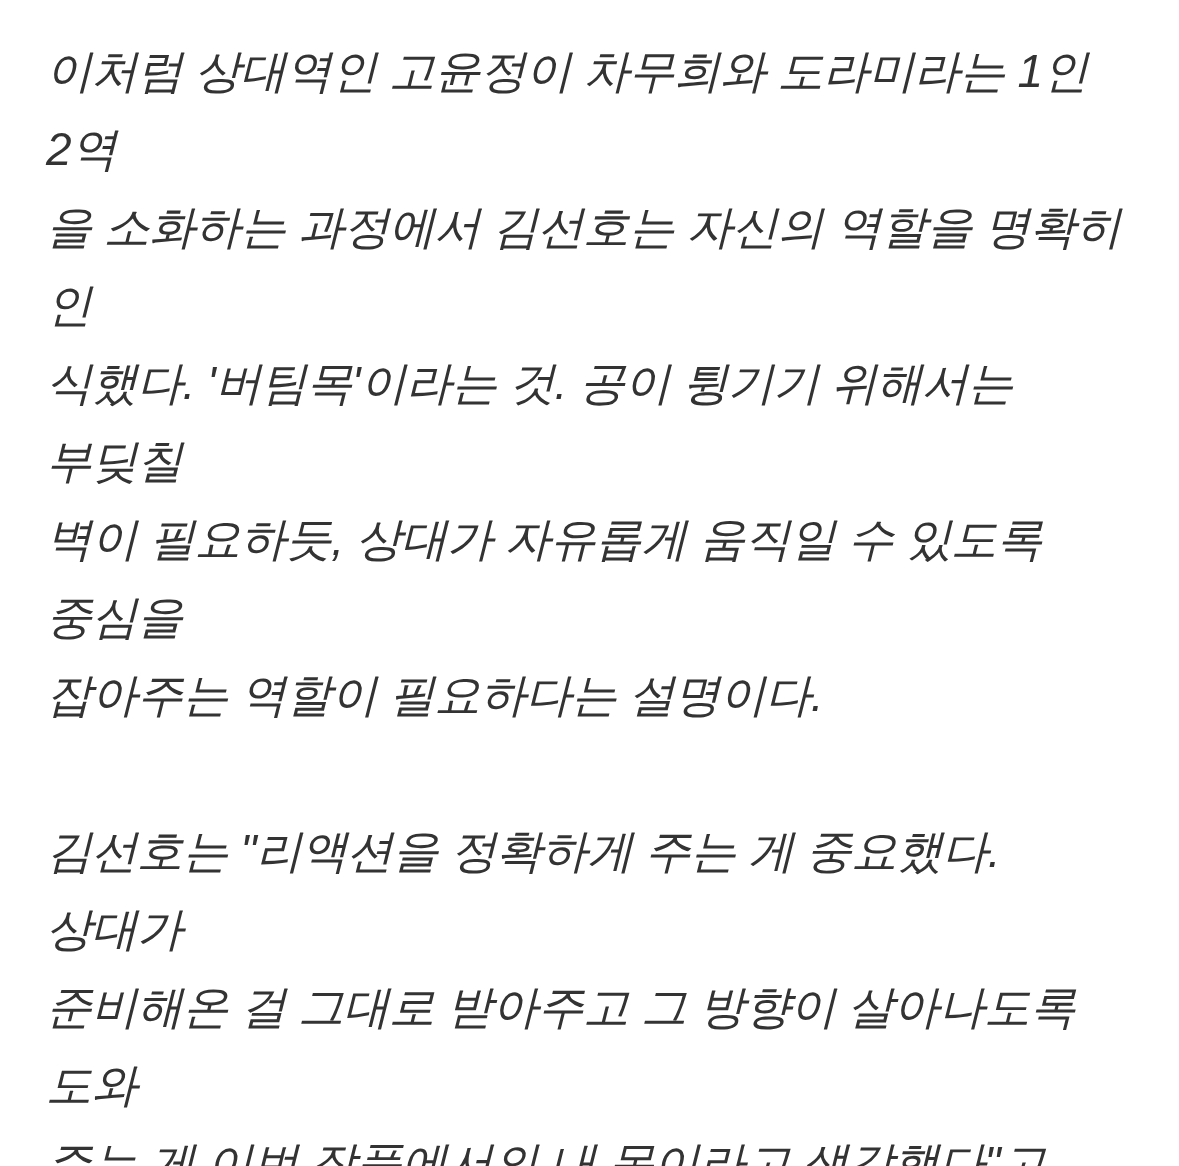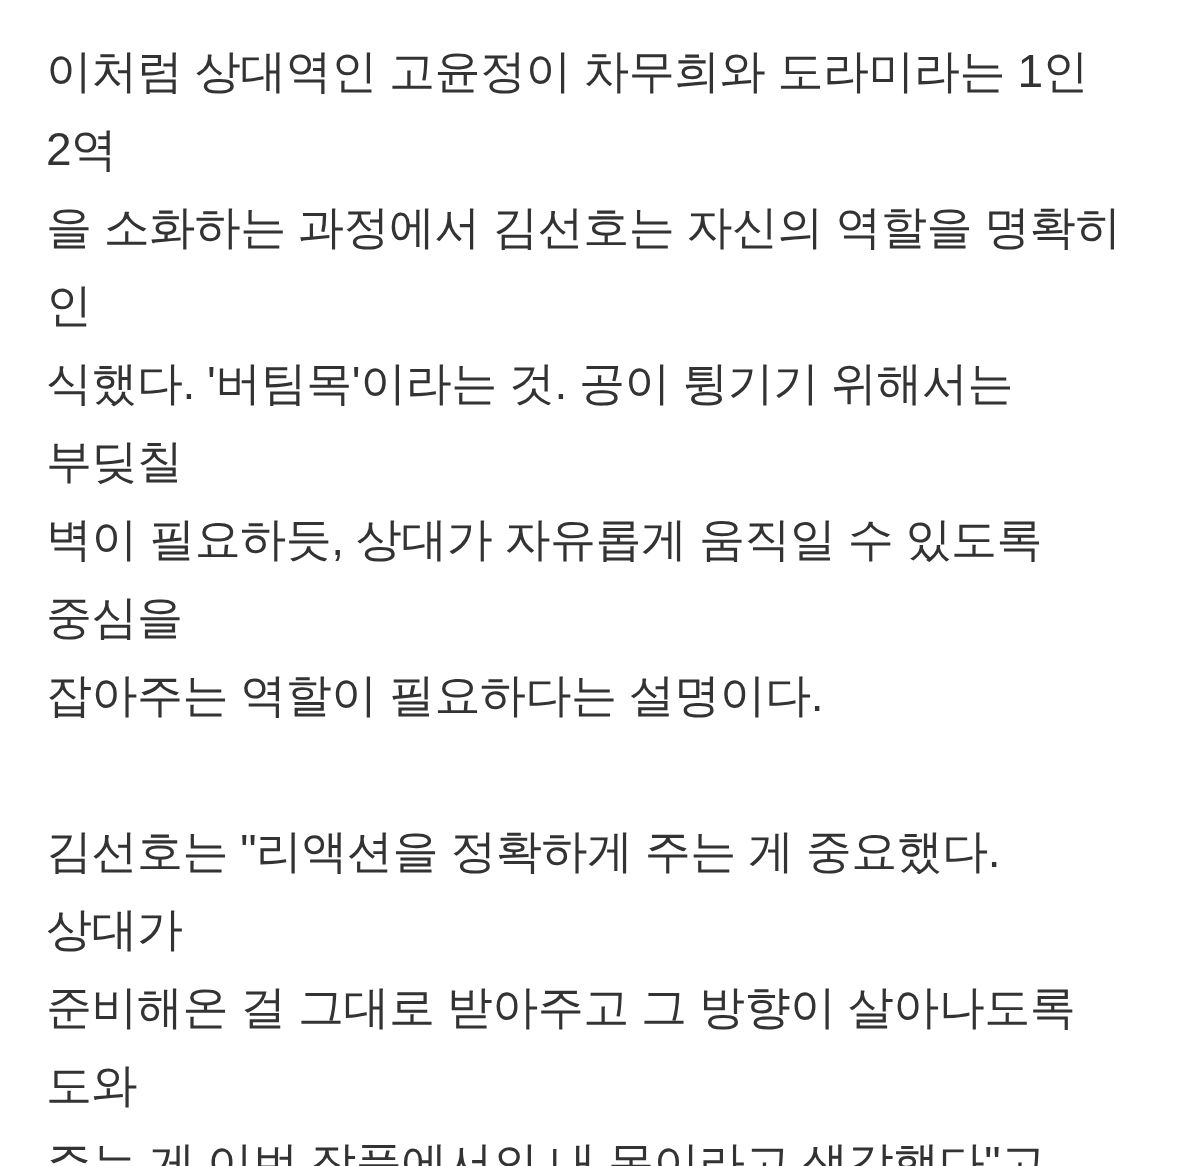--- a/index.html
+++ b/index.html
@@ -20,20 +20,21 @@
     font-size: 46px;
     font-weight: 400;
     line-height: 78px;
     color: #333333;
     letter-spacing: -0.5px;
   }
   .article-paragraph {
     margin: 0 0 78px 0;
     white-space: pre-line; 
     word-break: keep-all;
+    font-style: italic;
   }
   .article-paragraph:last-child {
     margin-bottom: 0;
   }
 </style>
 </head>
 <body>
 
 <main class="article-body">
   <p class="article-paragraph">이처럼 상대역인 고윤정이 차무희와 도라미라는 1인 2역

